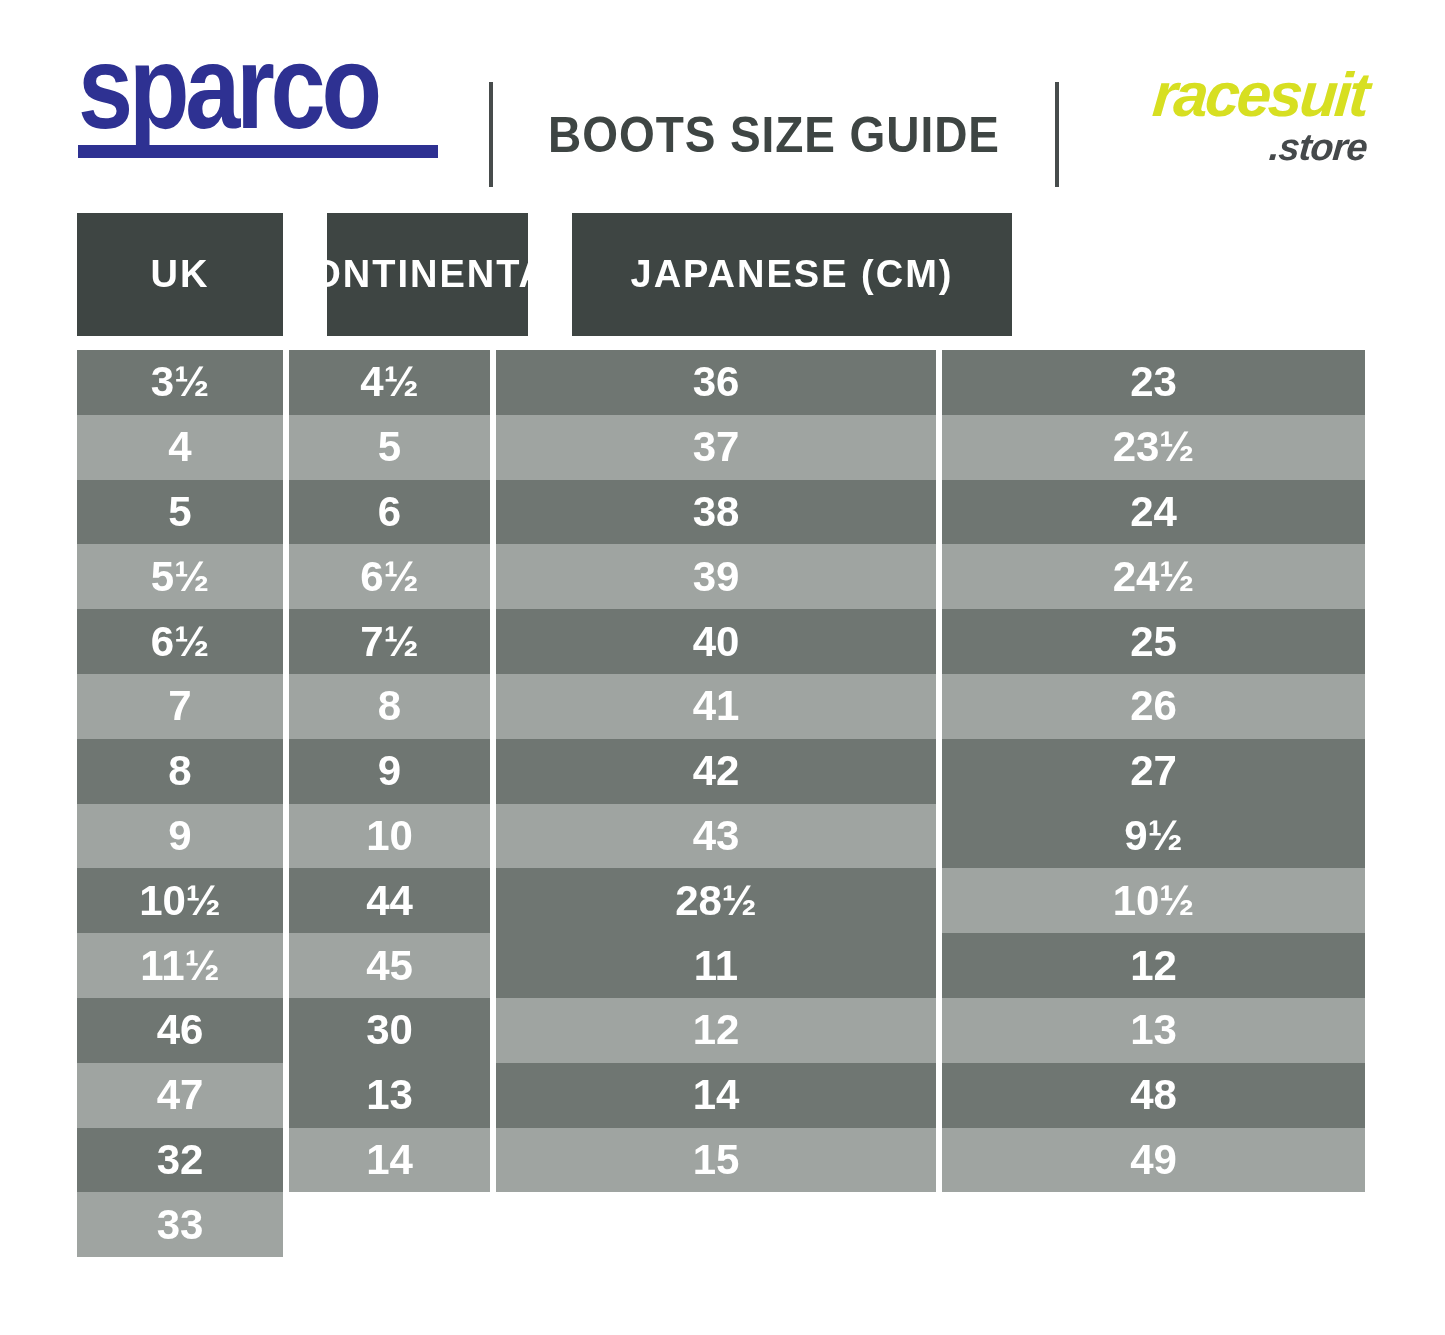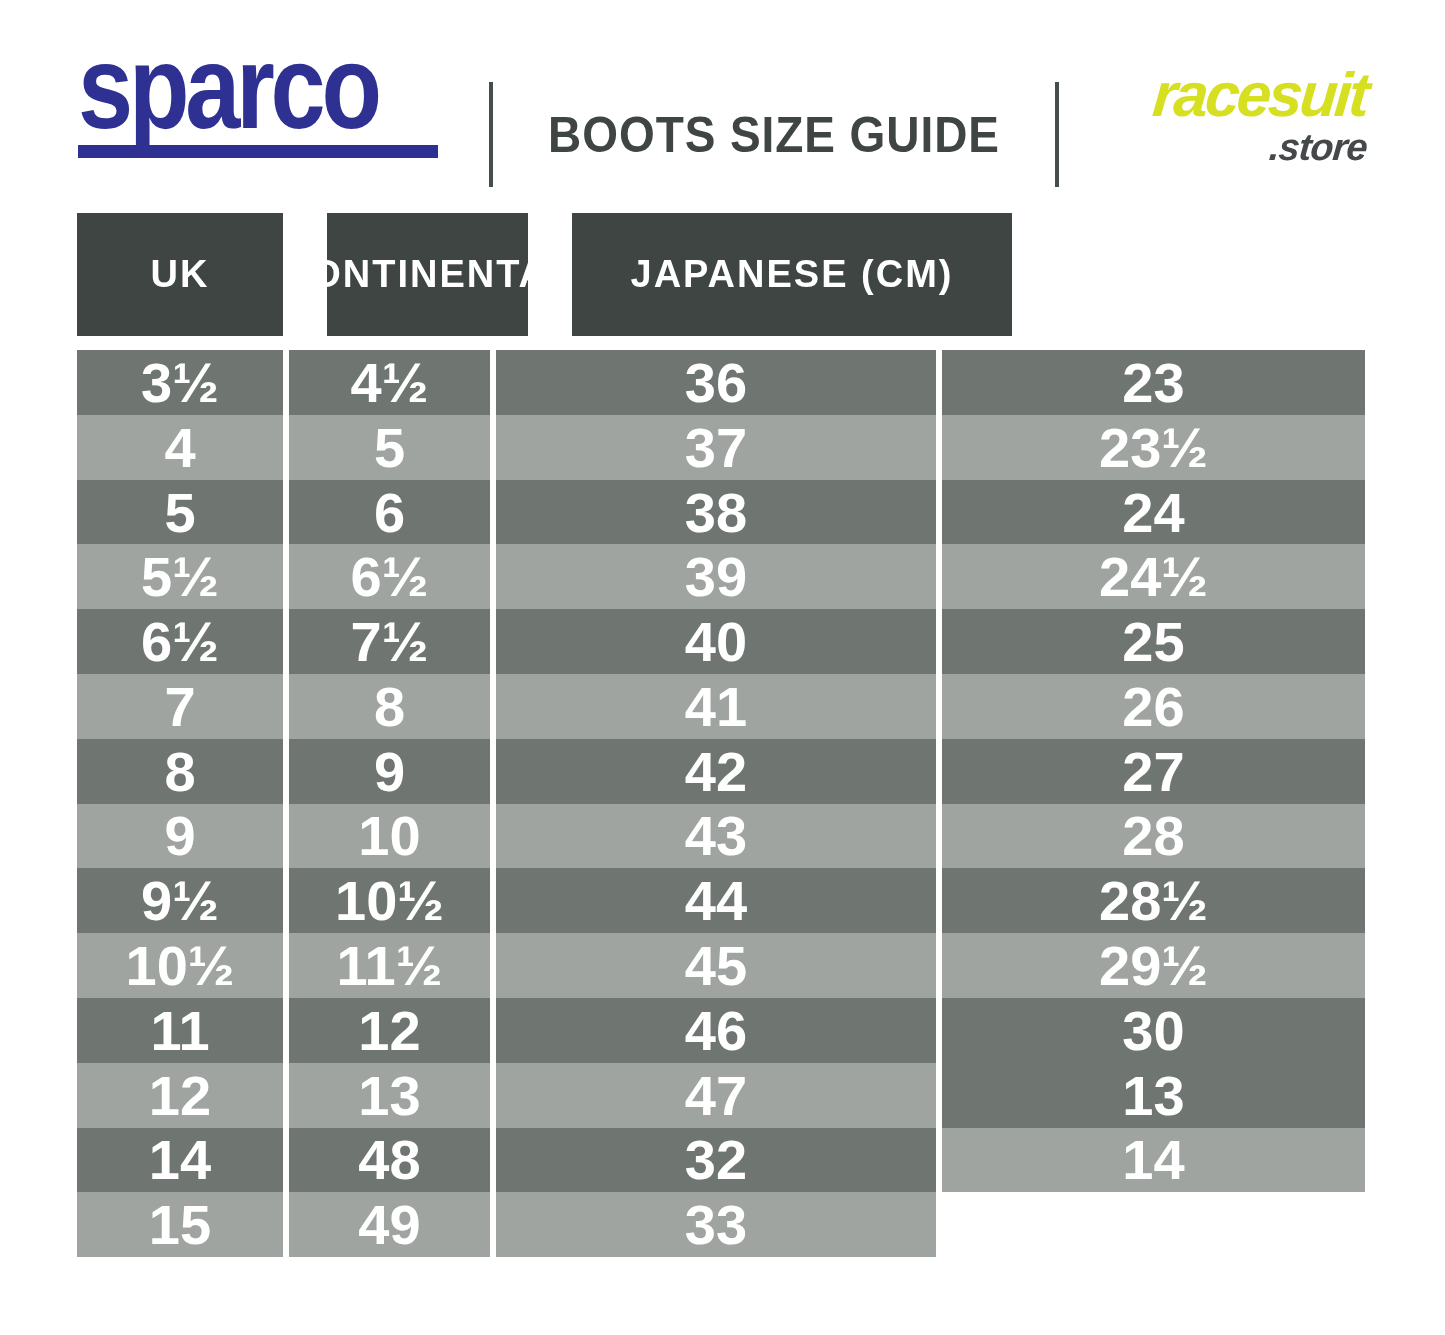--- a/index.html
+++ b/index.html
@@ -102,21 +102,21 @@
     align-items: center;
     justify-content: center;
     color: #ffffff;
     font-weight: bold;
   }
   .thead .cell {
     background: #3E4543;
     font-size: 38px;
     letter-spacing: 2px;
   }
-  .tbody .cell { font-size: 56px; text-align: right; }
+  .tbody .cell { font-size: 42px; text-align: right; }
   .row-dark  { background: #6F7672; }
   .row-light { background: #9FA4A1; }
 </style>
 </head>
 <body>
 
 <div class="page">
 
   <header>
     <div>
@@ -167,29 +167,27 @@
         <div class="cell row-light">8</div>
         <div class="cell row-light">41</div>
         <div class="cell row-light">26</div>
         <div class="cell row-dark">8</div>
         <div class="cell row-dark">9</div>
         <div class="cell row-dark">42</div>
         <div class="cell row-dark">27</div>
         <div class="cell row-light">9</div>
         <div class="cell row-light">10</div>
         <div class="cell row-light">43</div>
-        <div class="cell row-light">28</div>
         <div class="cell row-dark">9½</div>
         <div class="cell row-dark">10½</div>
         <div class="cell row-dark">44</div>
         <div class="cell row-dark">28½</div>
         <div class="cell row-light">10½</div>
         <div class="cell row-light">11½</div>
         <div class="cell row-light">45</div>
-        <div class="cell row-light">29½</div>
         <div class="cell row-dark">11</div>
         <div class="cell row-dark">12</div>
         <div class="cell row-dark">46</div>
         <div class="cell row-dark">30</div>
         <div class="cell row-light">12</div>
         <div class="cell row-light">13</div>
         <div class="cell row-light">47</div>
         <div class="cell row-dark">13</div>
         <div class="cell row-dark">14</div>
         <div class="cell row-dark">48</div>

